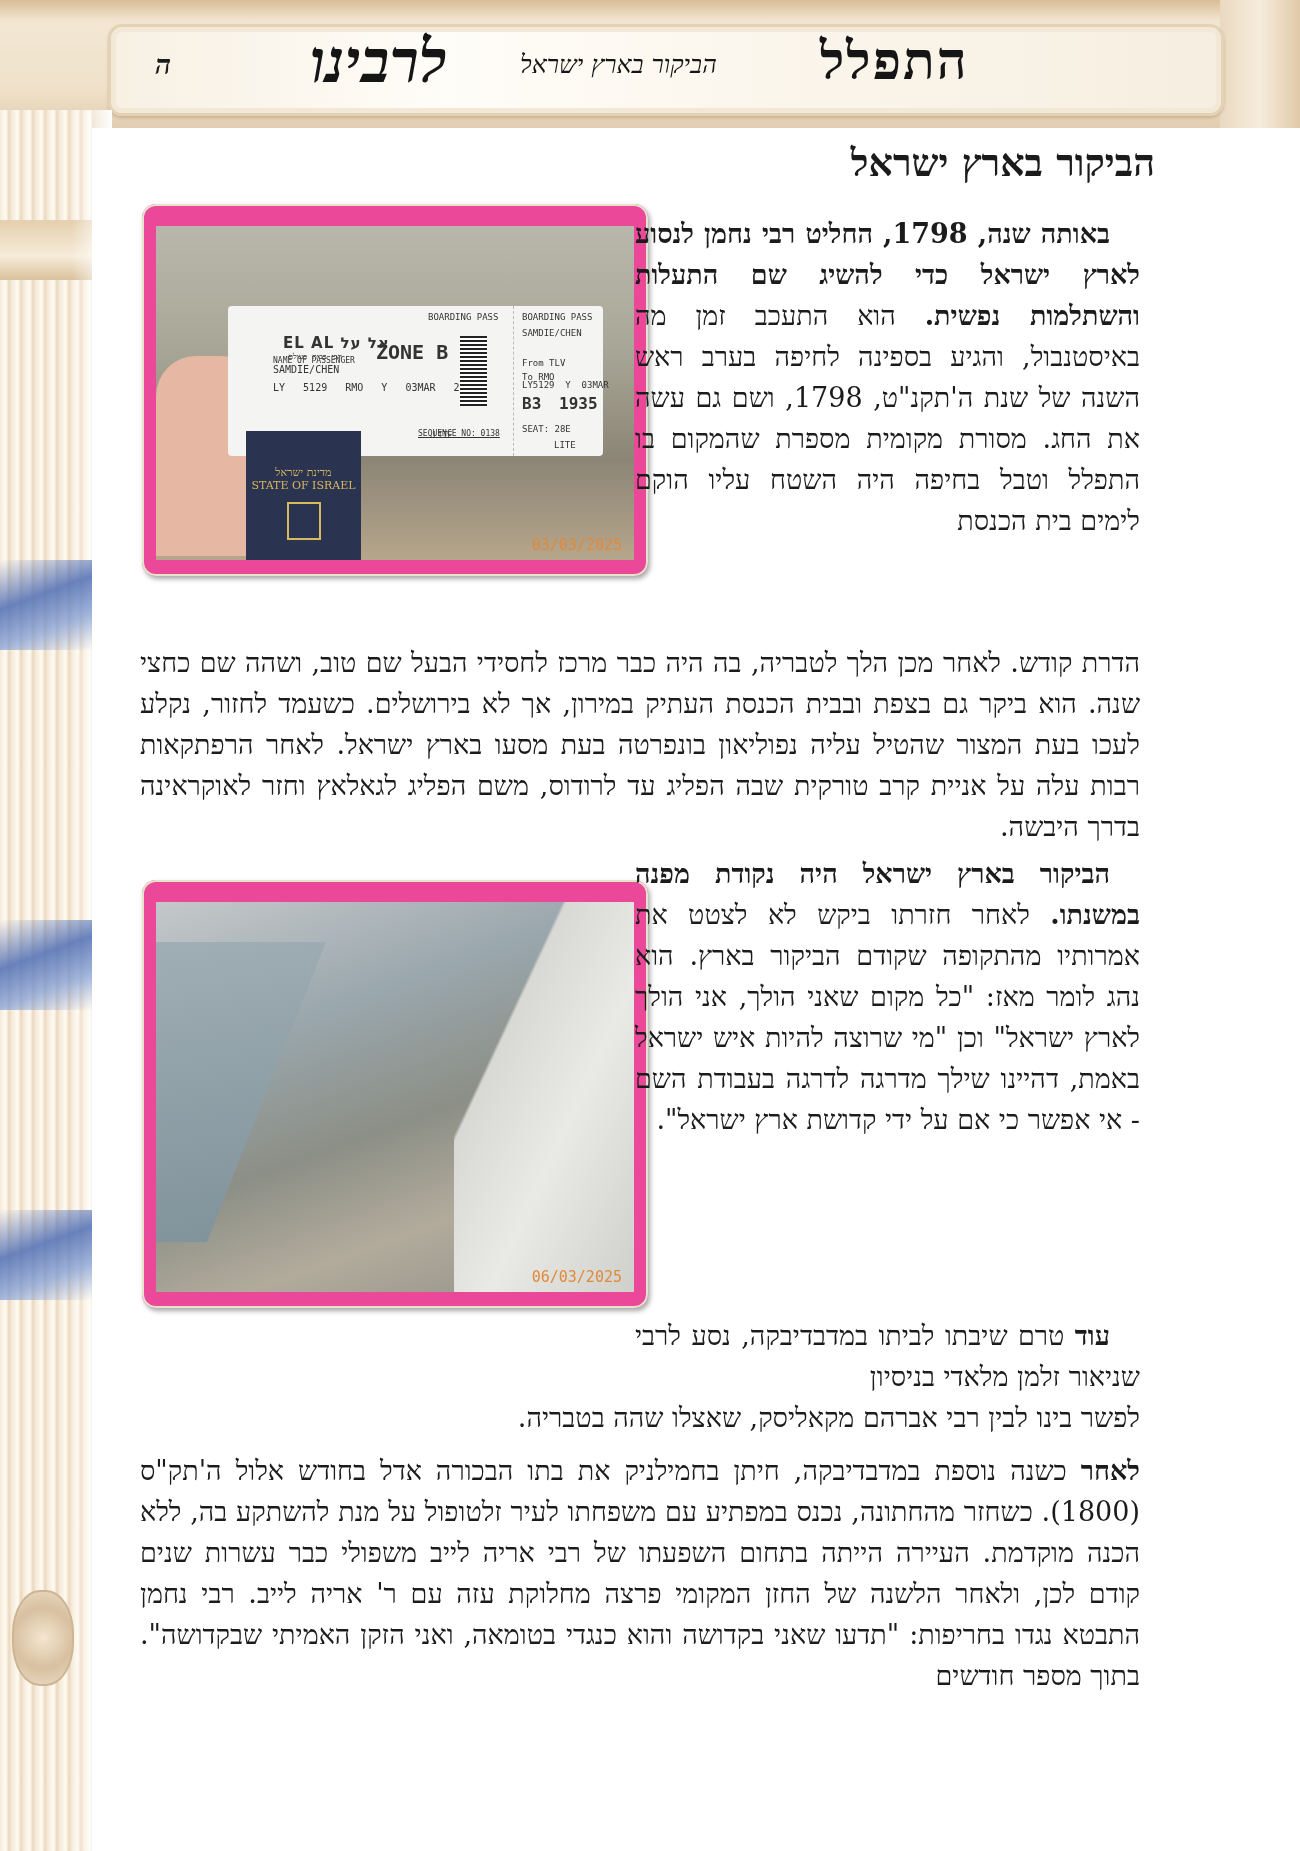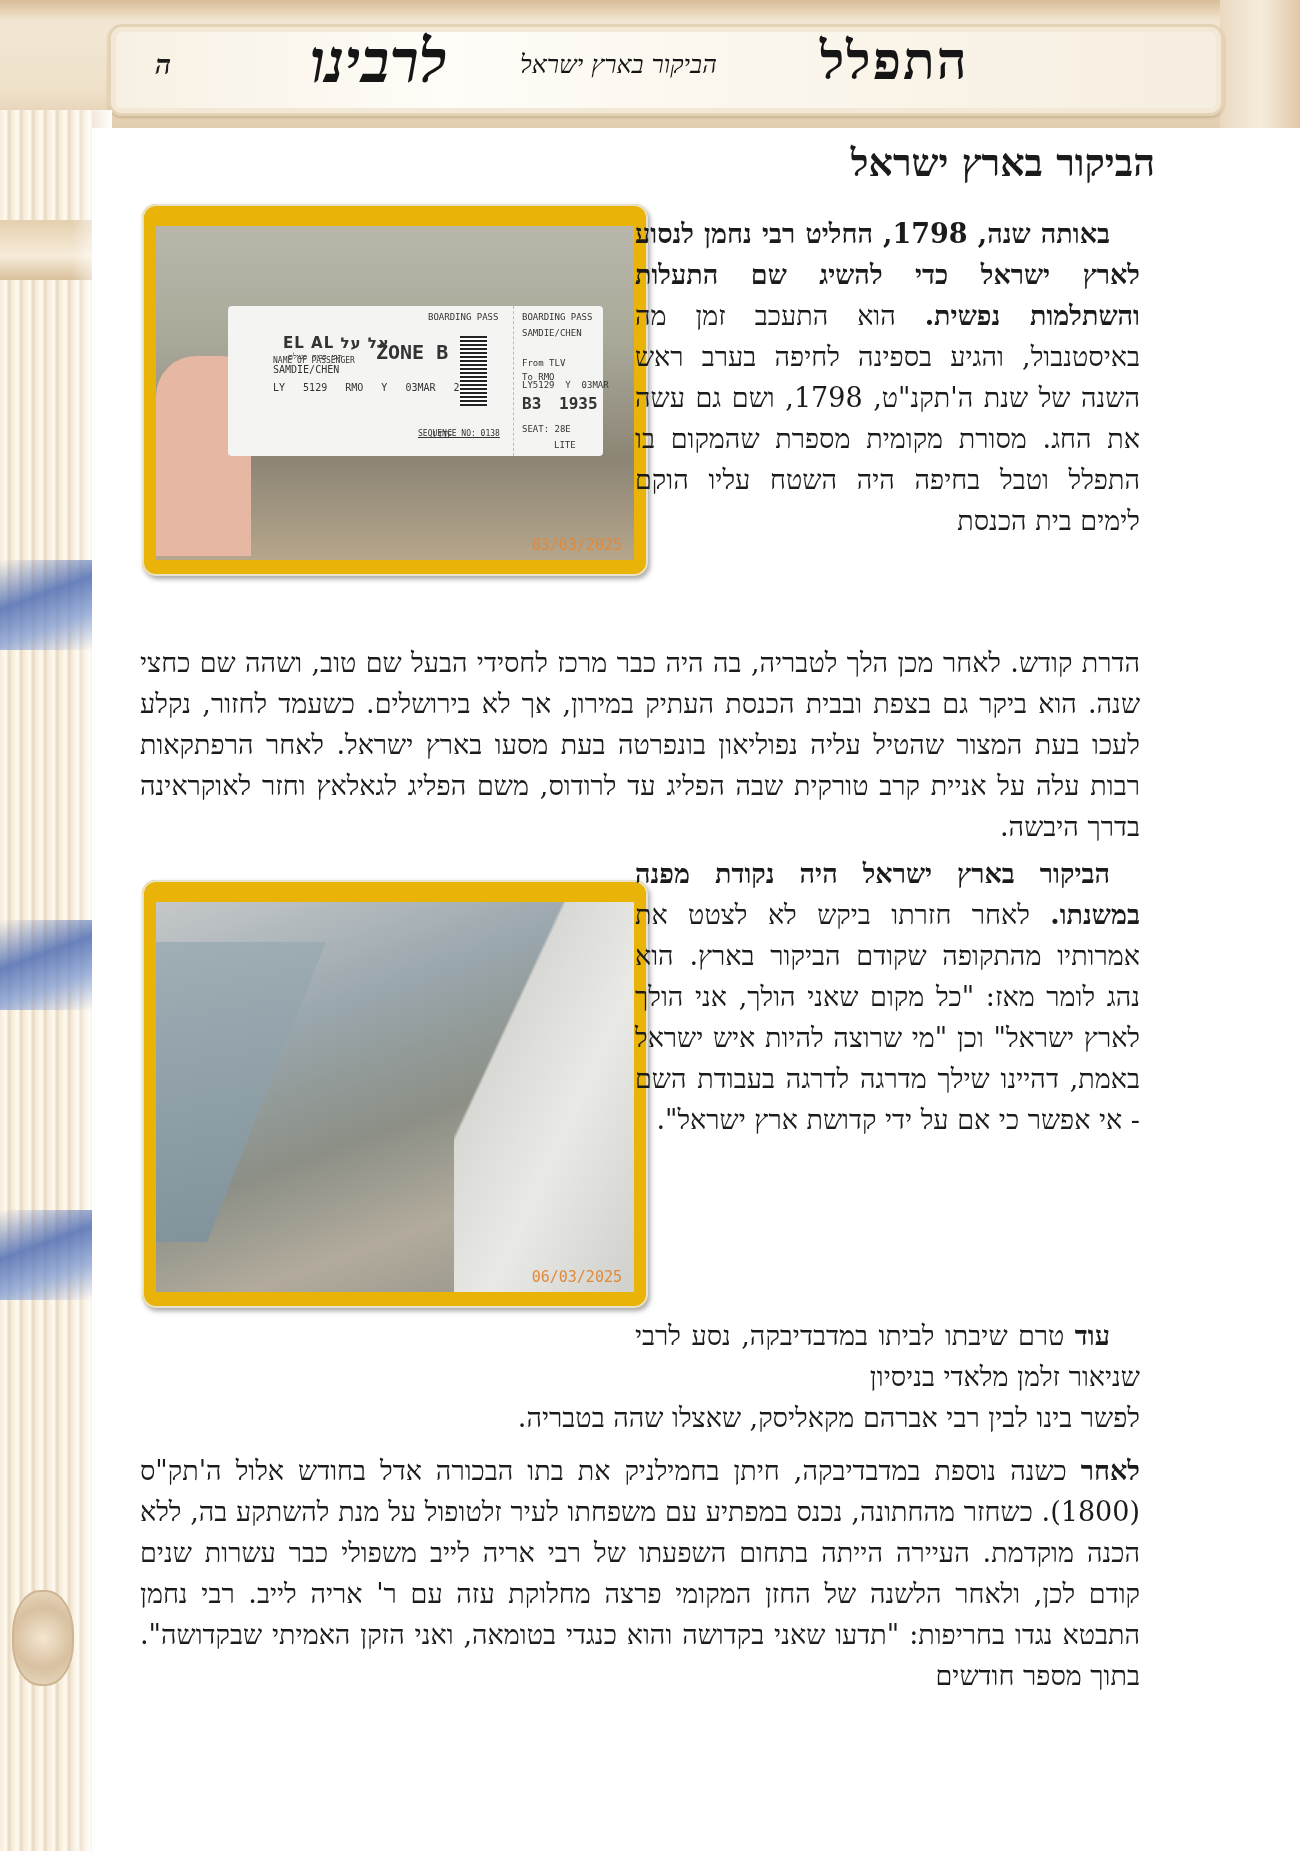--- a/index.html
+++ b/index.html
@@ -45,21 +45,21 @@
   .para b { font-weight:bold; }
   .indent { display:inline-block; width:30px; }
   .p1 { right:0; top:58px; width:505px; }
   .p1b { right:0; top:487px; width:1000px; }
   .p2 { right:0; top:698px; width:505px; }
   .p3 { right:0; top:1160px; width:505px; }
   .p3b { right:0; top:1242px; width:760px; }
   .p4 { right:0; top:1295px; width:1000px; }
 
   
-  .photo-frame { position:absolute; left:142px; background:#eab308; border-radius:14px;
+  .photo-frame { position:absolute; left:142px; background:#ec4899; border-radius:14px;
     box-shadow: 2px 3px 5px rgba(0,0,0,.35), inset 0 0 0 2px #e6e2cc; }
   .photo-frame.f1 { top:204px; width:506px; height:372px; }
   .photo-frame.f2 { top:880px; width:506px; height:428px; }
   .photo { position:absolute; left:14px; top:22px; right:14px; bottom:16px; overflow:hidden; }
   .f1 .photo { background:linear-gradient(180deg,#b9b7ab 0%,#a9a898 35%,#8c8576 70%,#b6a68b 100%); }
   .f2 .photo { background:linear-gradient(160deg,#c5c8ca 0%,#9aa7ad 30%,#8c8f86 55%,#b2ab9c 75%,#8f8e86 100%); }
   .boarding-pass { position:absolute; left:72px; top:80px; width:375px; height:150px; background:#f4f4f2;
     border-radius:4px; font-family:"DejaVu Sans Mono",monospace; color:#333; font-size:9px; }
   .bp-airline { position:absolute; left:55px; top:28px; font-family:"DejaVu Sans",sans-serif; font-weight:bold; font-size:15px; letter-spacing:1px; }
   .bp-zone { position:absolute; left:148px; top:34px; font-size:20px; font-weight:bold; }
@@ -120,20 +120,25 @@
         <div style="top:22px;">SAMDIE/CHEN</div>
         <div style="top:52px;text-align:right;">From TLV</div>
         <div style="top:66px;">To RMO</div>
         <div style="top:74px;">LY5129  Y  03MAR</div>
         <div class="bp-gate" style="top:88px;">B3</div>
         <div class="bp-gate" style="top:88px;left:45px;">1935</div>
         <div style="top:118px;">SEAT: 28E</div>
         <div style="top:134px;left:40px;">LITE</div>
       </div>
     </div>
+    <div class="passport">
+      <div>מדינת ישראל</div>
+      <div>STATE OF ISRAEL</div>
+      <div style="margin:10px auto 0;width:30px;height:34px;border:2px solid #d9b85f;"></div>
+    </div>
     <div class="photo-date">03/03/2025</div>
   </div>
 </div>
 
 <div class="photo-frame f2">
   <div class="photo">
     <div class="sea"></div>
     <div class="wing"></div>
     <div class="photo-date">06/03/2025</div>
   </div>

